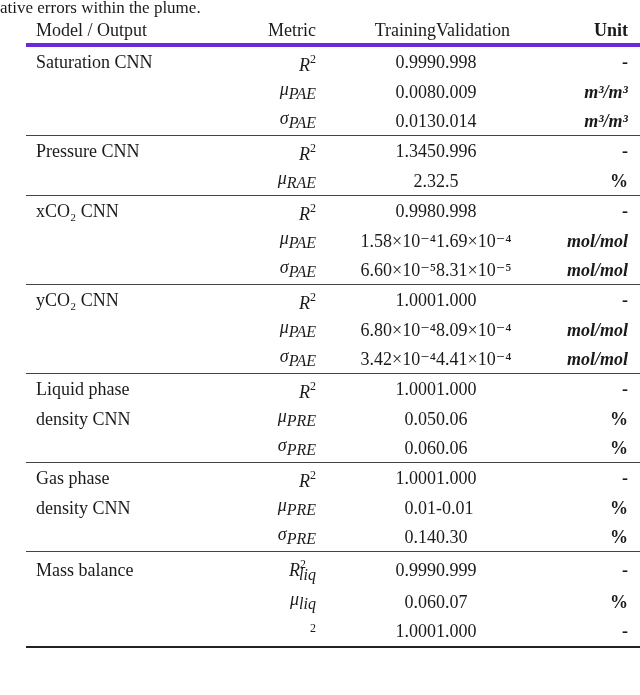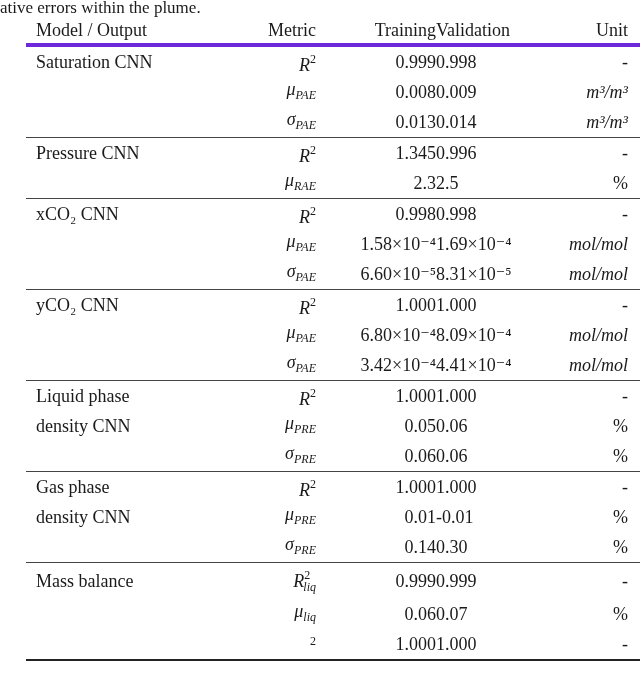--- a/index.html
+++ b/index.html
@@ -18,26 +18,26 @@
     border-collapse: collapse;
     font-family: "Liberation Serif", "DejaVu Serif", serif;
     font-size: 18px;
   }
   th, td { padding: 0; height: 24px; line-height: 24px; white-space: nowrap; }
   th { font-weight: normal; height: 26px; }
   .c-model { width: 170px; text-align: left; padding-left: 10px; }
   .c-metric { width: 110px; text-align: right; }
   .c-train { width: 120px; text-align: right; }
   .c-val { width: 115px; text-align: left; }
-  .c-unit { text-align: right; padding-right: 12px; }
+  .c-unit { text-align: right; padding-right: 12px; font-weight: bold; }
   thead tr { border-bottom: 4px solid #6d28d9; }
   tbody.group { border-bottom: 1.5px solid #444; }
   tbody.group.last { border-bottom: 2px solid #222; }
   .math { font-style: italic; }
-  .sub { font-size: 12px; vertical-align: -4px; font-style: italic; }
+  .sub { font-size: 16px; vertical-align: -4px; font-style: italic; }
   .sup { font-size: 12px; vertical-align: 8px; }
   .upright { font-style: normal; }
 </style>
 </head>
 <body>
 
 <div class="caption">ative errors within the plume.</div>
 
 <table>
   <thead>

